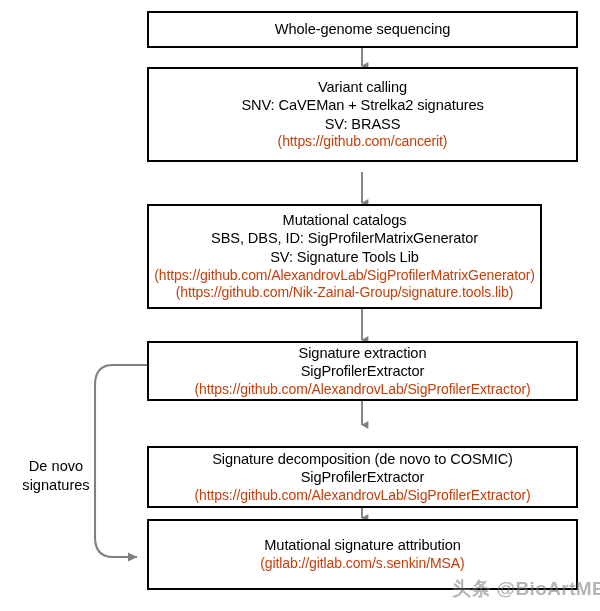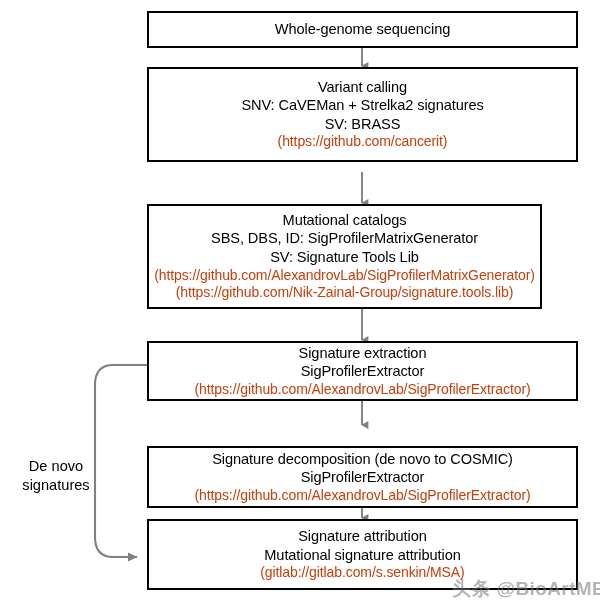--- a/index.html
+++ b/index.html
@@ -149,21 +149,20 @@
     <span class="line url">(https://github.com/AlexandrovLab/SigProfilerExtractor)</span>
   </div>
 
   <div class="node" id="node-decomposition">
     <span class="line">Signature decomposition (de novo to COSMIC)</span>
     <span class="line">SigProfilerExtractor</span>
     <span class="line url">(https://github.com/AlexandrovLab/SigProfilerExtractor)</span>
   </div>
 
   <div class="node" id="node-attribution">
-    <span class="line">Signature attribution</span>
     <span class="line">Mutational signature attribution</span>
     <span class="line url">(gitlab://gitlab.com/s.senkin/MSA)</span>
   </div>
 
   <div id="denovo-label">
     <span>De novo</span>
     <span>signatures</span>
   </div>
 
   <div id="watermark">头条 @BioArtMED</div>

